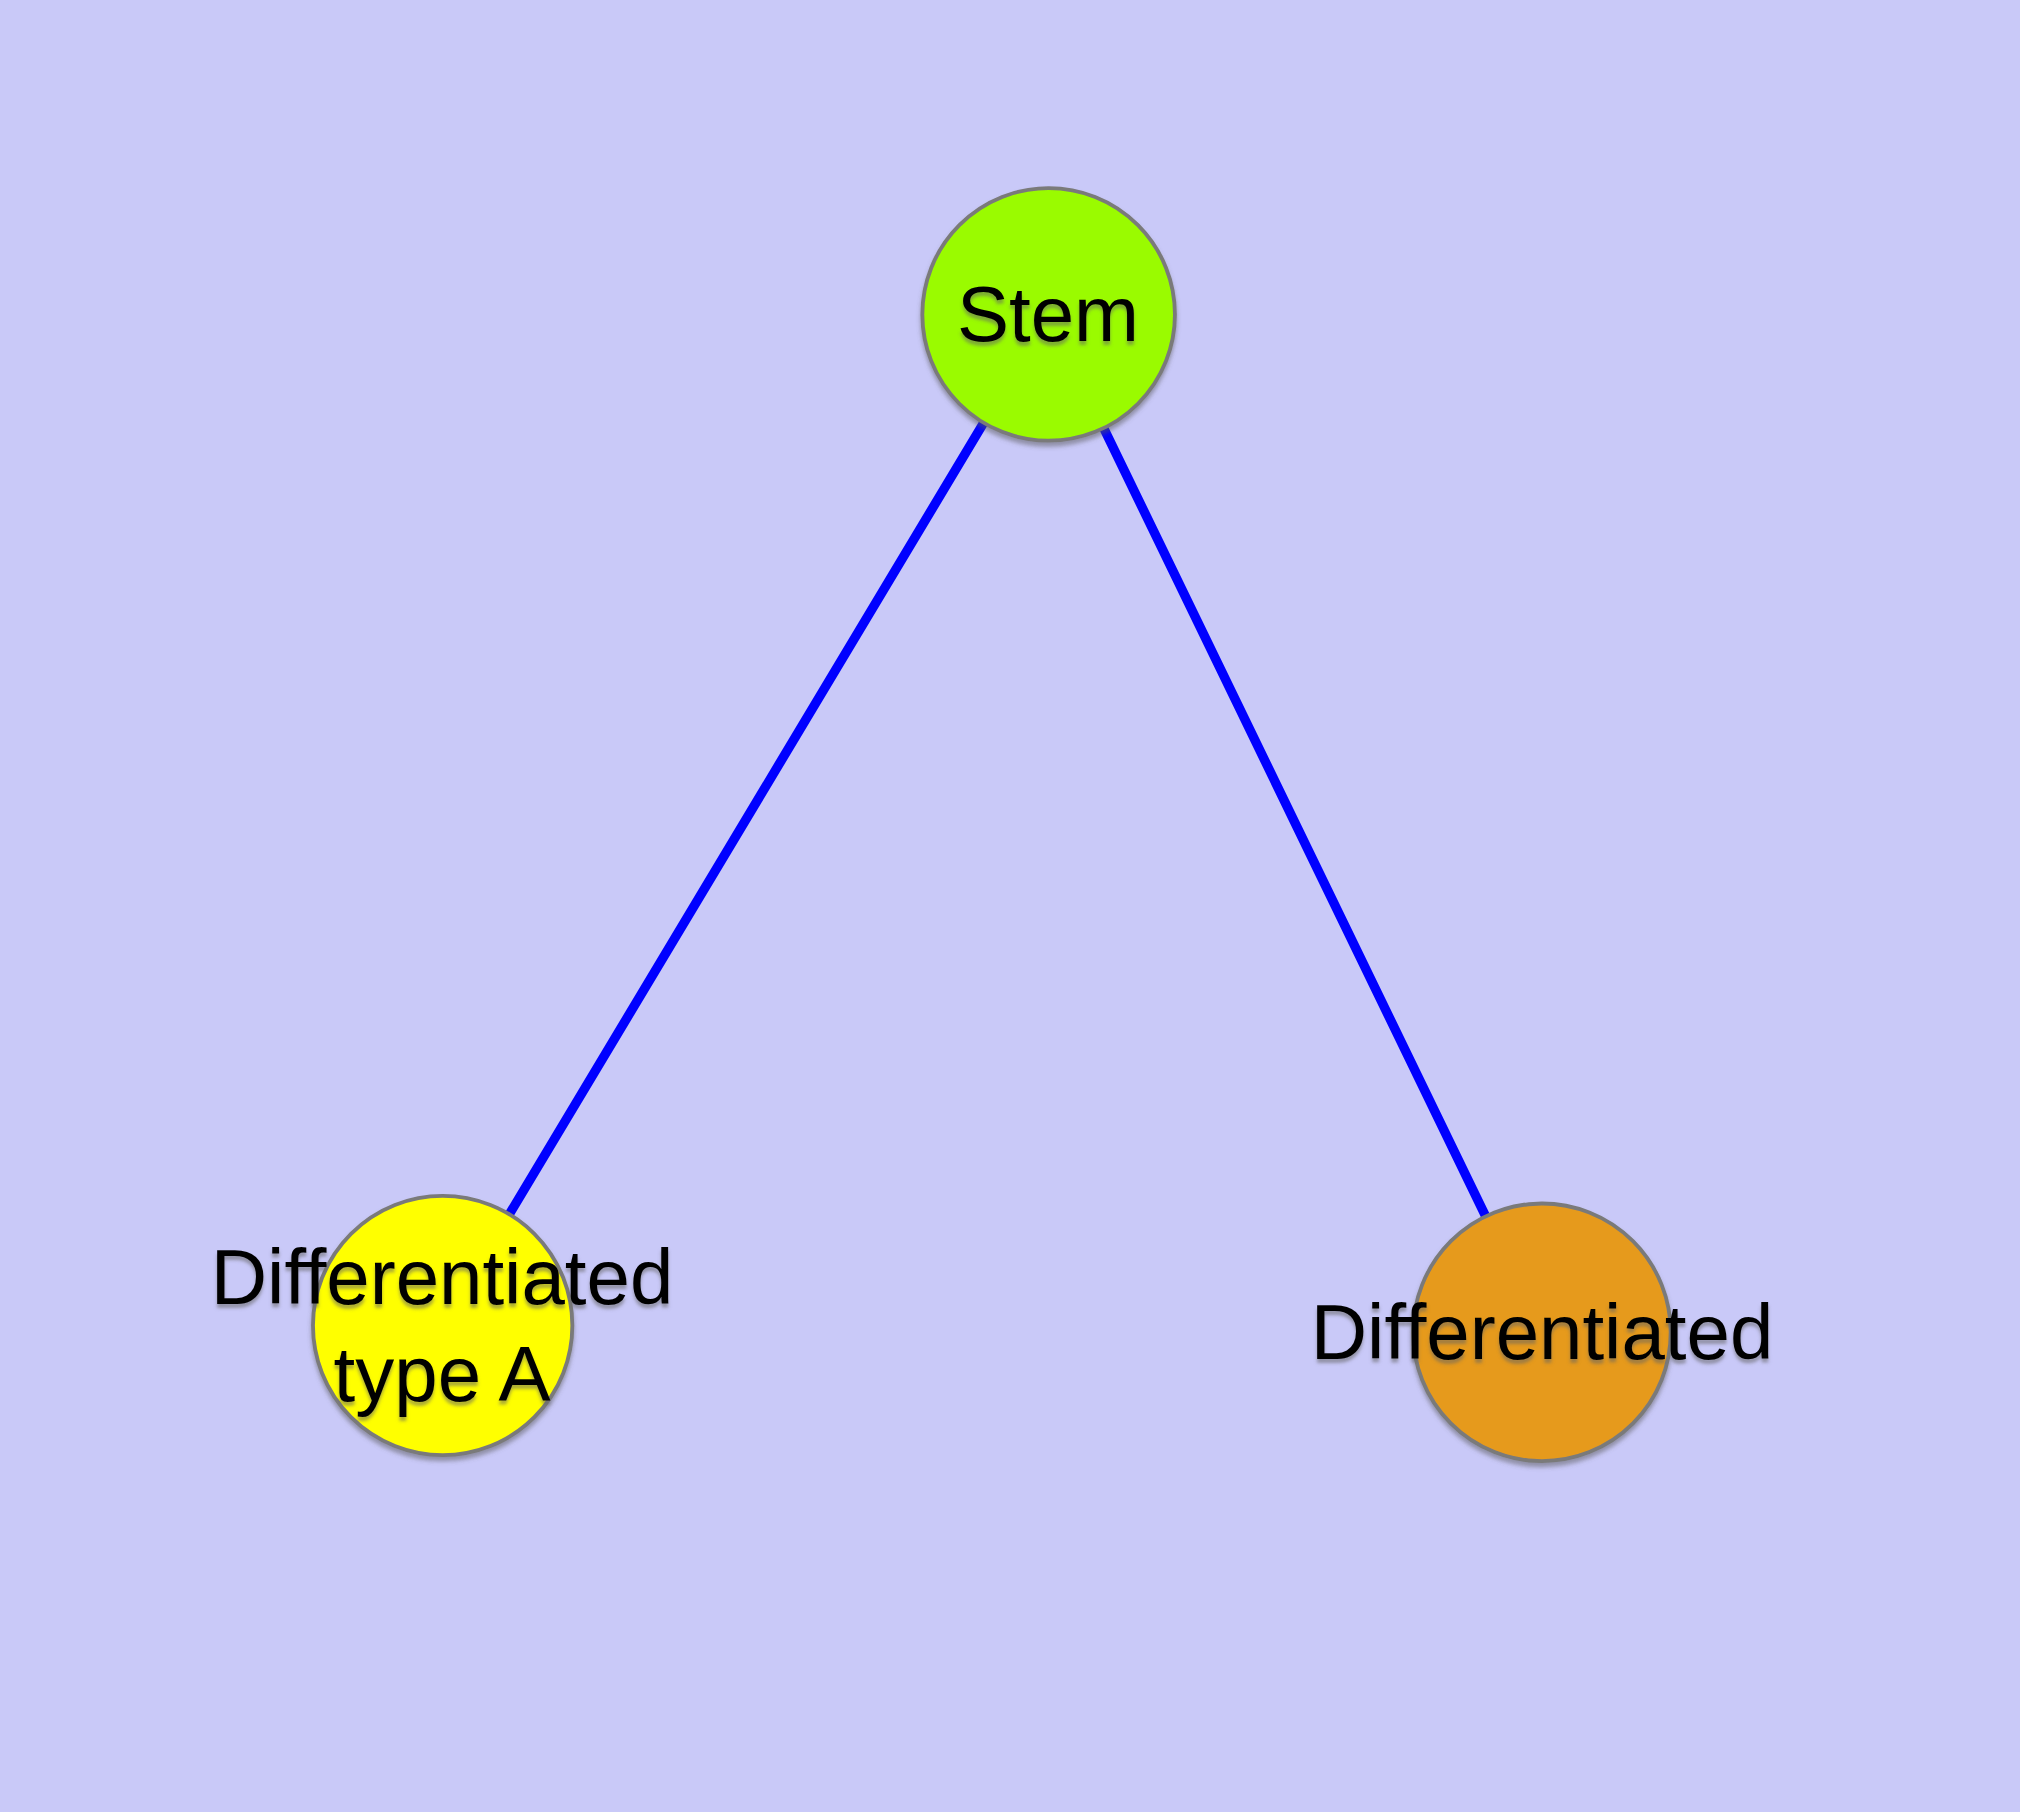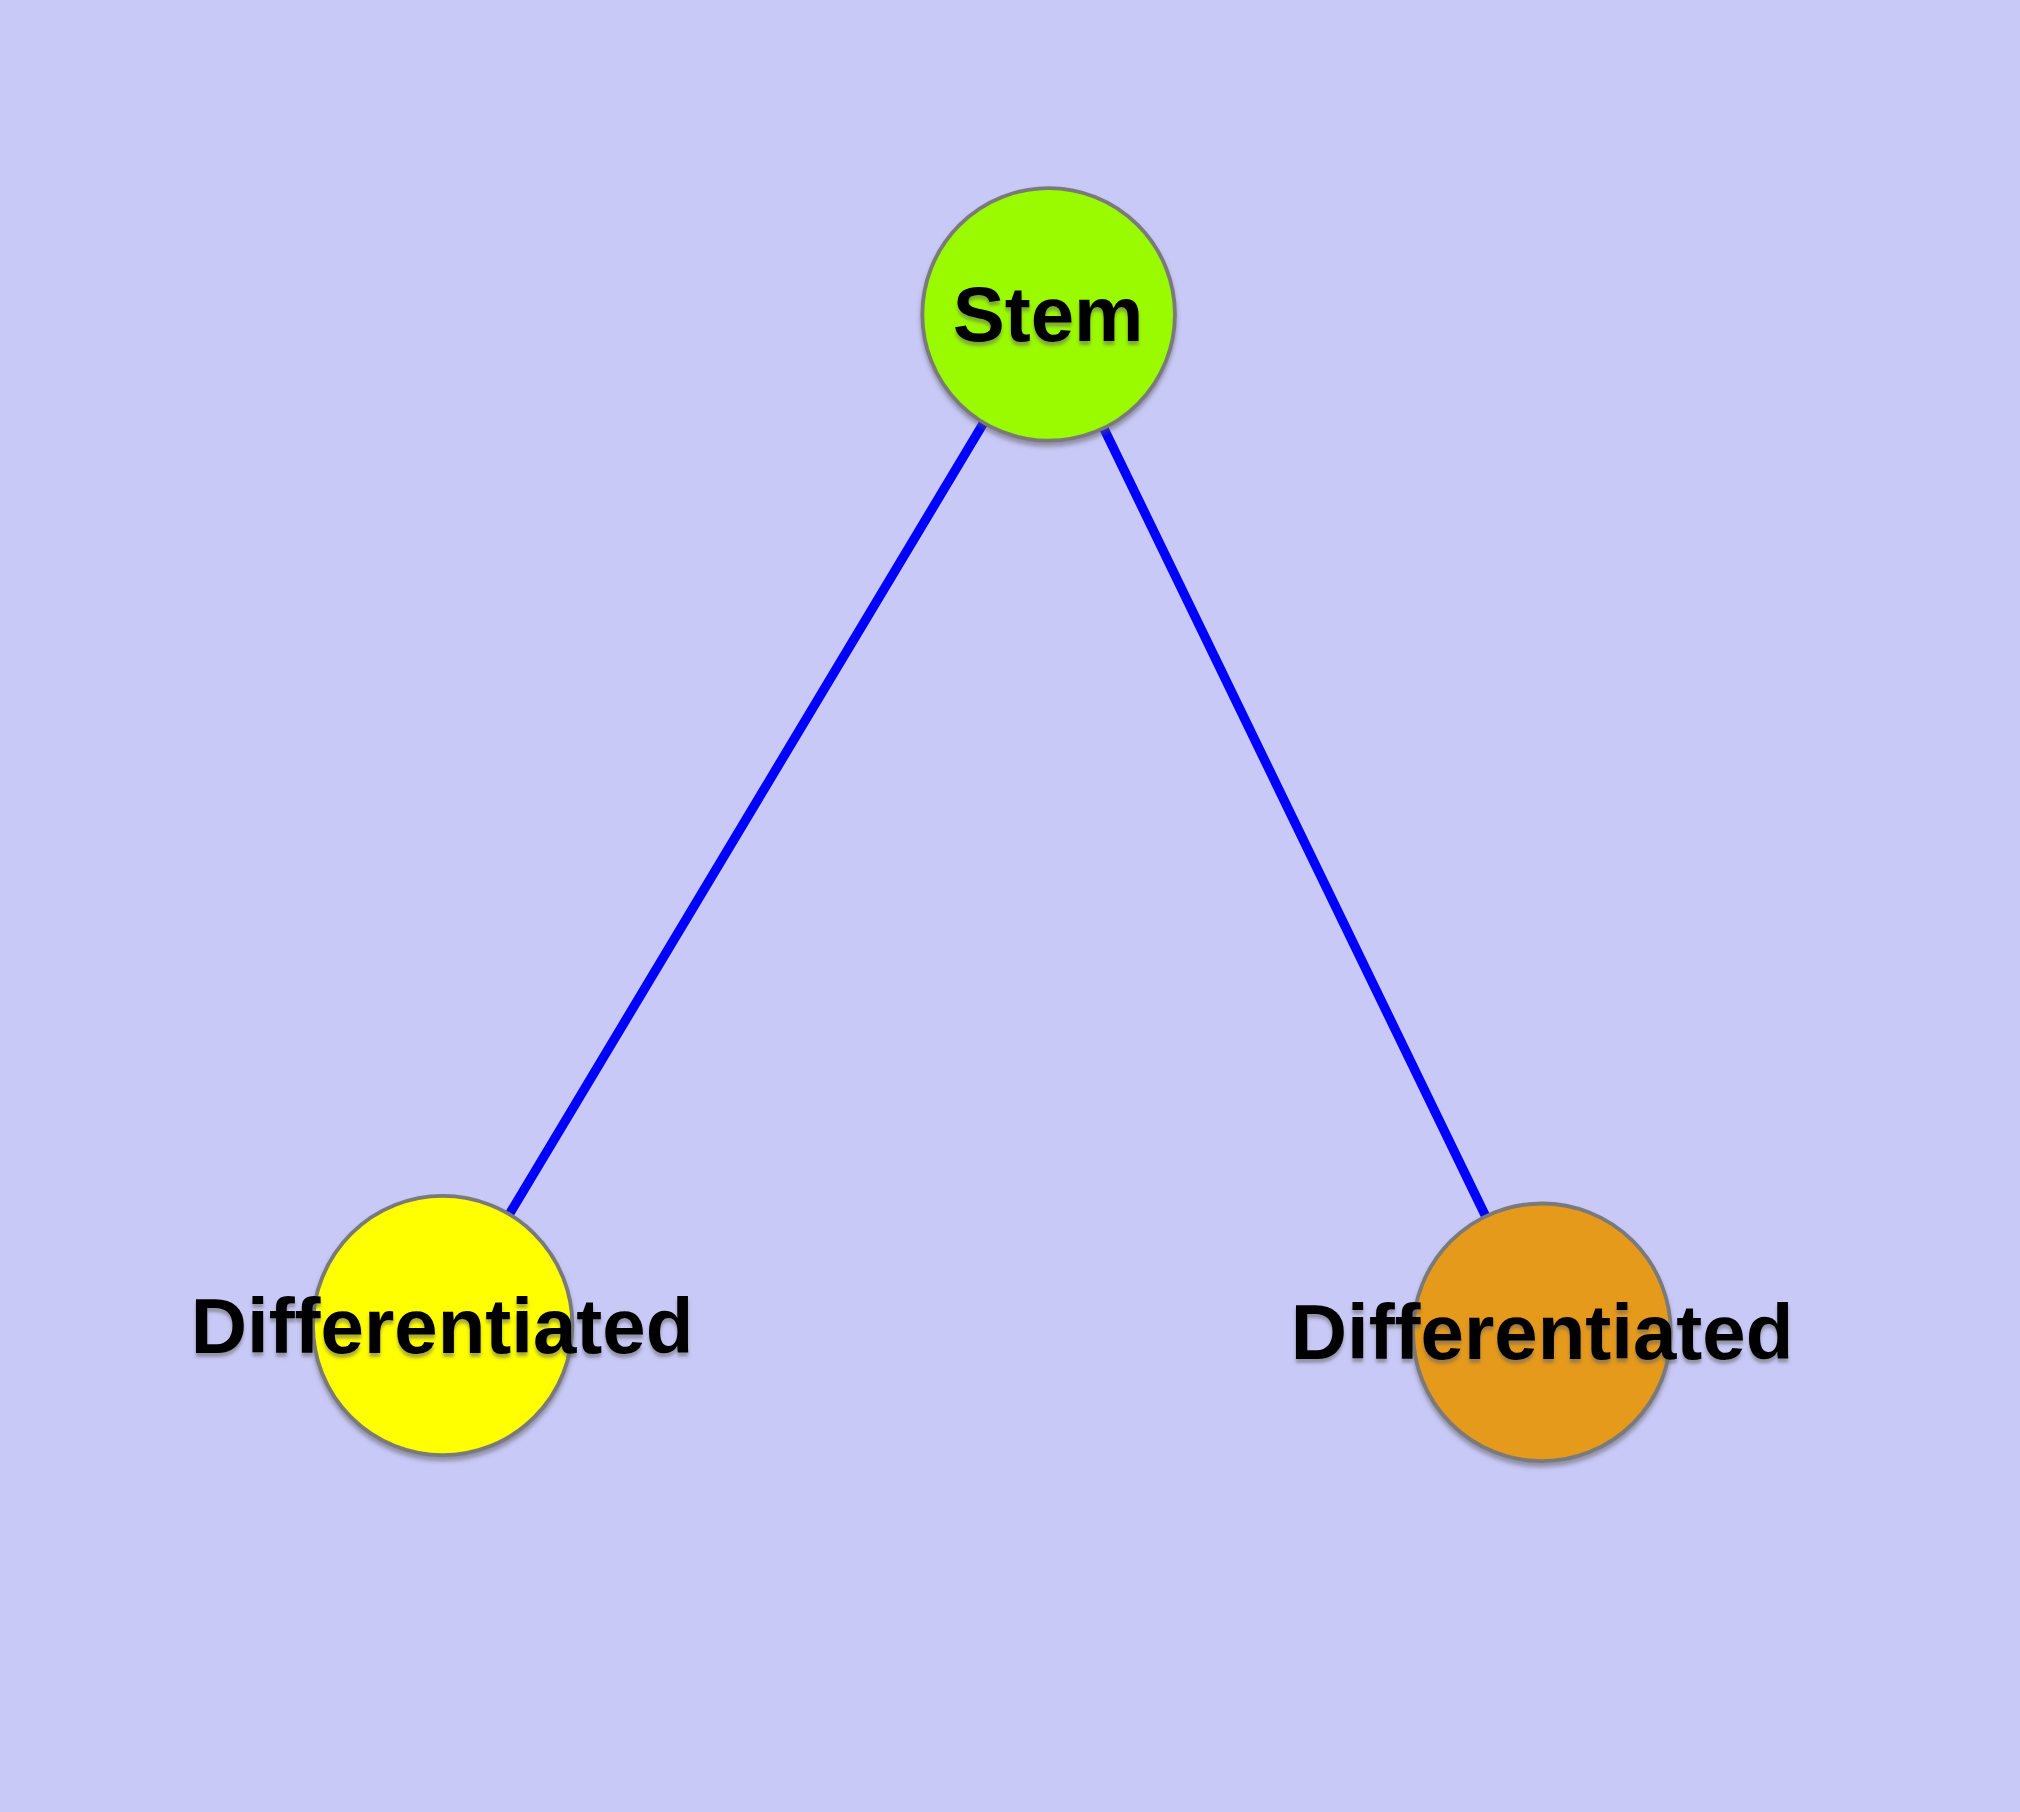--- a/index.html
+++ b/index.html
@@ -23,21 +23,21 @@
   .node {
     stroke-width: 4.5px;
     filter: url(#node-shadow);
   }
   .label {
     position: absolute;
     transform: translate(-50%, -50%);
     display: flex;
     flex-direction: column;
     align-items: center;
-    font-weight: bold;
+    font-weight: normal;
     font-size: 78px;
     line-height: 97px;
     color: #000;
     white-space: nowrap;
     text-align: center;
     text-shadow: 0px 4.2px 3.4px rgba(100,100,100,0.55);
   }
 </style>
 </head>
 <body>
@@ -61,20 +61,21 @@
 
     <circle class="node" cx="1819" cy="1572" r="152" fill="#E69A1F" stroke="#7A7A7A"></circle>
   </svg>
 
   <div class="label" style="left: 1048px; top: 314px; color: rgb(0, 0, 0);">
     <span>Stem</span>
   </div>
 
   <div class="label" style="left: 442px; top: 1326px; color: rgb(0, 0, 0);">
     <span>Differentiated</span>
+    <span>type A</span>
   </div>
 
   <div class="label" style="left: 1542px; top: 1332px; color: rgb(0, 0, 0);">
     <span>Differentiated</span>
   </div>
 
 </div>
 
 
 </body></html>

